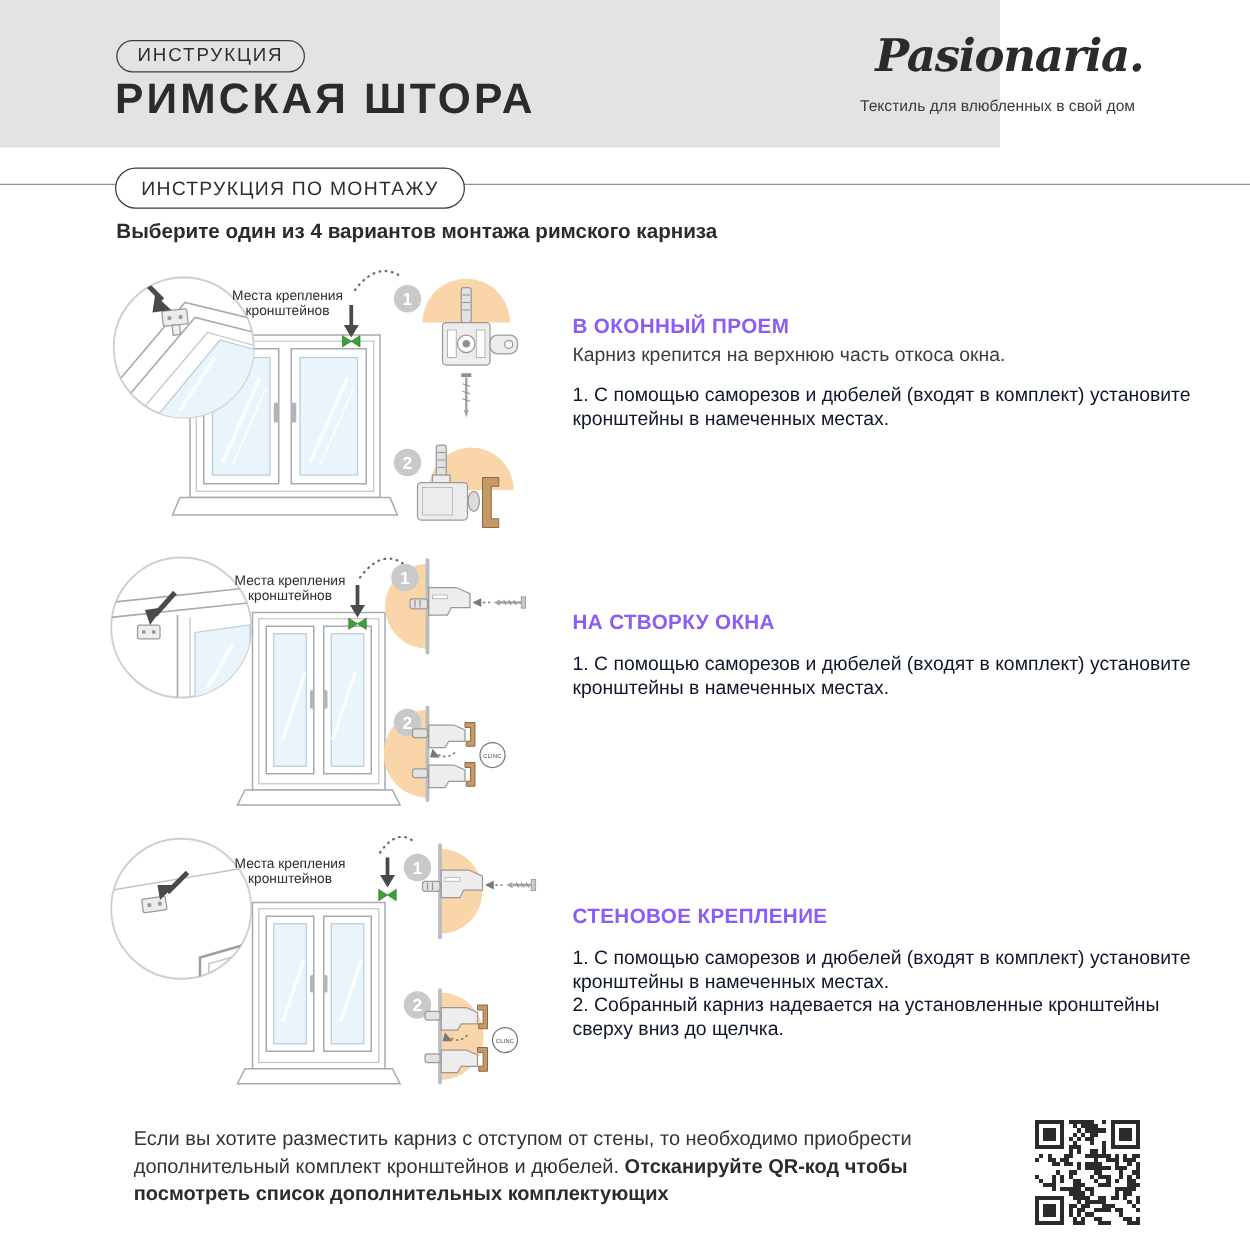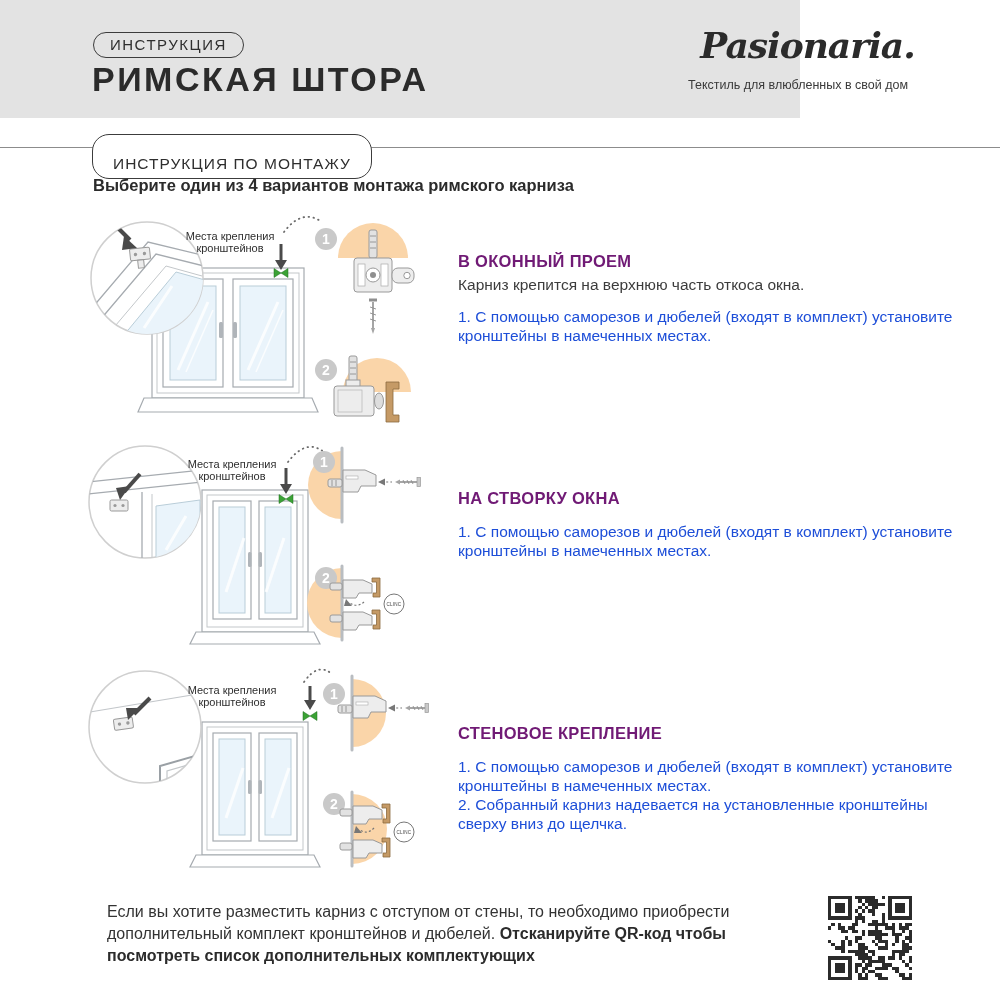--- a/index.html
+++ b/index.html
@@ -12,28 +12,28 @@
   .page-title{position:absolute;left:92px;top:60px;font-size:34px;font-weight:600;
               letter-spacing:2.5px;color:#2b2b2b;white-space:nowrap;}
   .logo{position:absolute;left:700px;top:24px;width:215px;text-align:center;
         font-family:"DejaVu Serif",serif;font-style:italic;font-weight:bold;
         font-size:36px;color:#2b2b2b;letter-spacing:-1px;}
   .tagline{position:absolute;left:688px;top:78px;width:240px;text-align:left;
            font-size:12.5px;color:#3a3a3a;}
   
   .divider{position:absolute;left:0;top:147px;width:1000px;height:0;border-top:1.6px solid #8c8c8c;}
   .pill{position:absolute;left:92px;top:134px;background:#fff;border:1.6px solid #3c3c3c;
-        border-radius:17px;padding:20px 20px 5px;font-size:15.5px;letter-spacing:1px;color:#2e2e2e;}
+        border-radius:17px;padding:8px 20px 5px;font-size:15.5px;letter-spacing:1px;color:#2e2e2e;}
   .intro{position:absolute;left:93px;top:176px;font-size:16.5px;font-weight:bold;color:#2b2b2b;}
   
   .sec-text{position:absolute;left:458px;width:508px;}
-  .sec-title{font-size:16.5px;font-weight:800;letter-spacing:.3px;color:#701a75;margin:0 0 4px;}
+  .sec-title{font-size:16.5px;font-weight:800;letter-spacing:.3px;color:#8b5cf6;margin:0 0 4px;}
   .sec-sub{font-size:15.5px;color:#3c3c3c;margin:0 0 13px;line-height:19px;}
   .sec-title.mb{margin-bottom:14px;}
-  .step{font-size:15.5px;color:#1d4ed8;margin:0;line-height:19px;}
+  .step{font-size:15.5px;color:#0f172a;margin:0;line-height:19px;}
   
   .footer{position:absolute;left:95px;top:901px;width:710px;font-size:16px;line-height:22px;color:#333;margin-left:12px;}
   .footer b{font-weight:bold;color:#2b2b2b;}
   .qr{position:absolute;left:828px;top:896px;width:84px;height:84px;}
   
   .fig{position:absolute;}
   .st-frame{fill:#fff;stroke:#a6abb0;stroke-width:1.2;}
   .st-line{fill:none;stroke:#c3c7ca;stroke-width:1;}
   .st-glass{fill:#eaf4fb;stroke:#b9cdd8;stroke-width:1;}
   .st-bracket{fill:#ededed;stroke:#999;stroke-width:1;}

